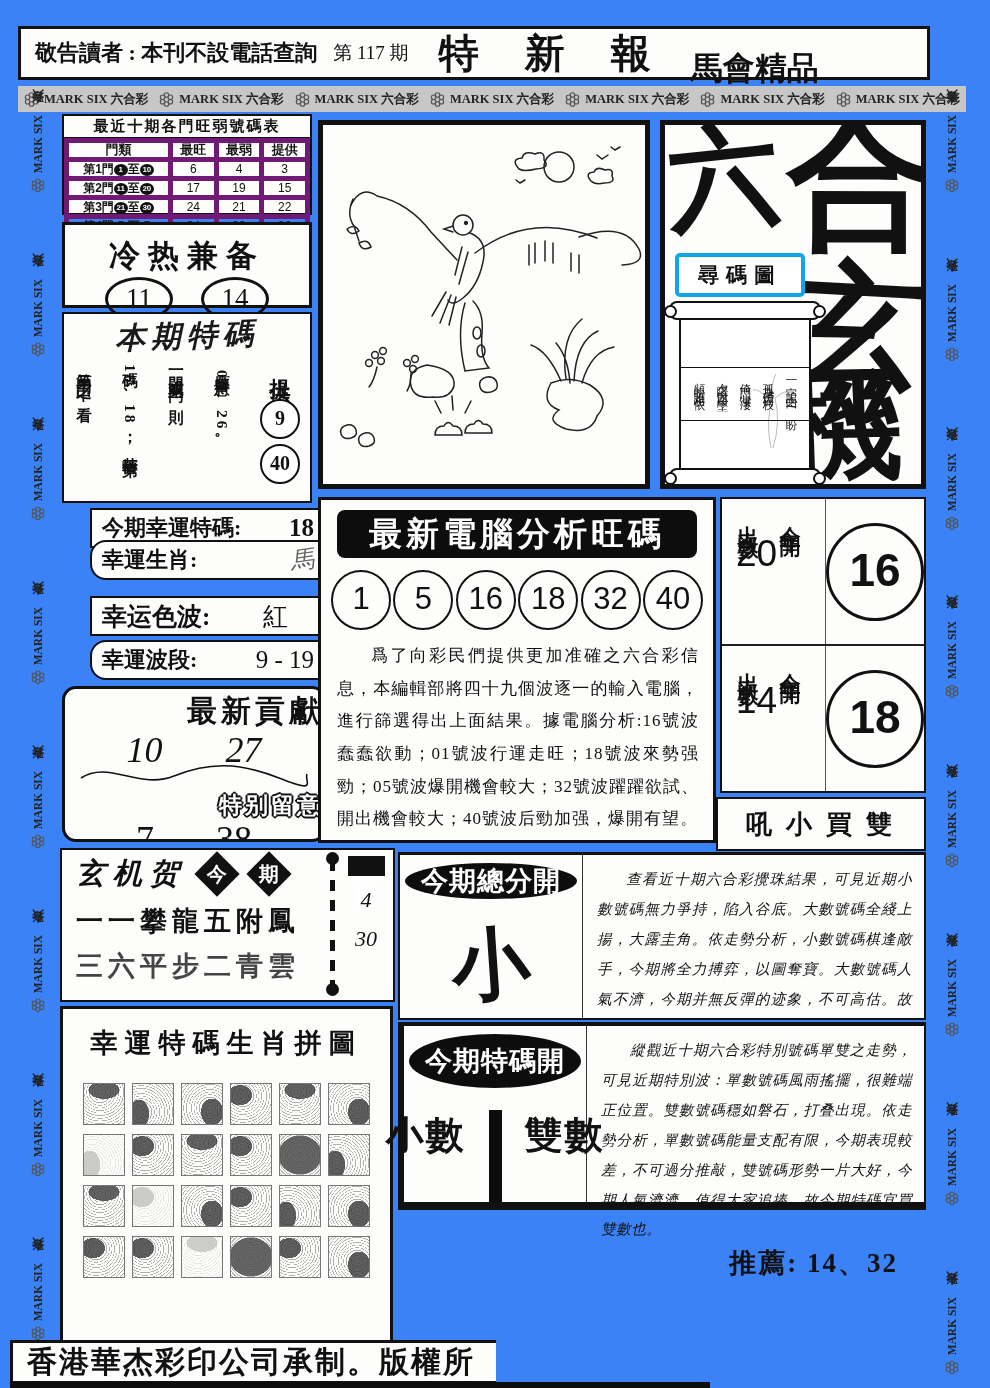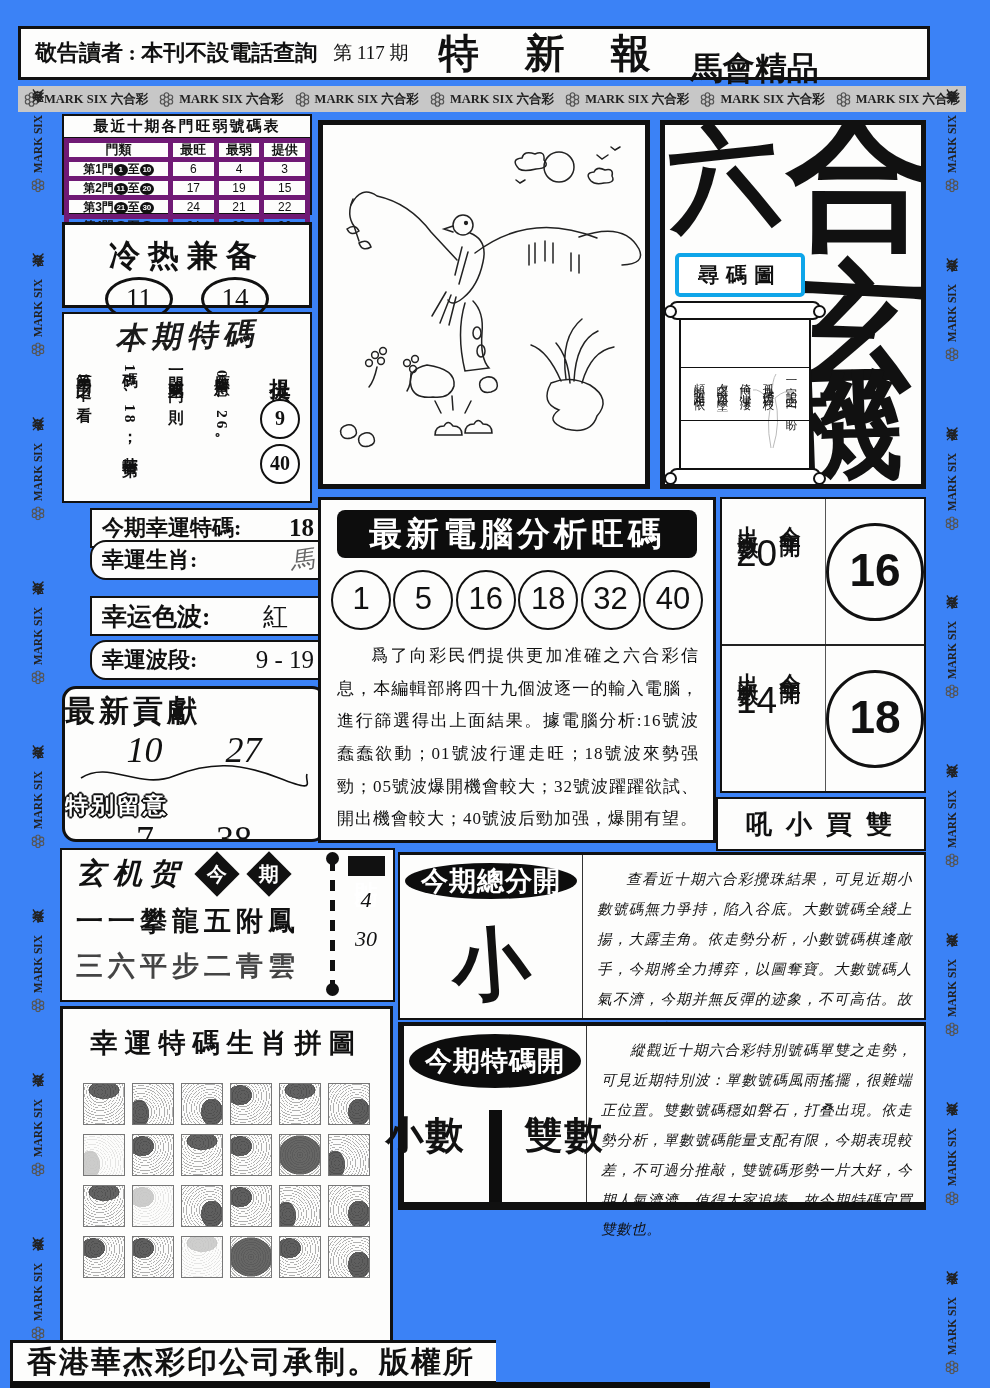--- a/index.html
+++ b/index.html
@@ -48,21 +48,21 @@
   .ring{border:2.5px solid #111;border-radius:50%;width:36px;height:36px;font-size:20px;font-weight:bold;line-height:34px;text-align:center;background:#fff;}
 
   
   .lrow{left:62px;top:0;width:250px;height:40px;border-width:2px;display:flex;align-items:center;padding:0 10px;justify-content:space-between;margin-left:28px;}
   .lrow.round{border-radius:16px;}
   .lrow-label{font-size:22px;font-weight:bold;white-space:nowrap;}
   .lrow-val{font-size:25px;font-weight:bold;margin-right:14px;}
   .horse{font-size:24px;color:#666;transform:rotate(-8deg);font-style:italic;font-weight:normal;}
 
   
-  .contrib{left:62px;top:686px;width:264px;height:156px;border-width:3px;border-radius:14px;text-align:left;overflow:hidden;}
+  .contrib{left:62px;top:686px;width:264px;height:156px;border-width:3px;border-radius:14px;text-align:right;overflow:hidden;}
   .contrib-title{font-size:30px;font-weight:bold;letter-spacing:4px;margin-top:2px;}
   .contrib-nums{display:flex;justify-content:space-around;padding:0 30px;font-size:36px;font-style:italic;line-height:1.0;}
   .wave{display:block;margin:-4px auto 0;}
   .note-title{font-size:23px;font-weight:900;color:#fff;letter-spacing:3px;
     text-shadow:-2px 0 #111,2px 0 #111,0 -2px #111,0 2px #111,-1px -1px #111,1px 1px #111,-1px 1px #111,1px -1px #111;}
   .note-nums{display:flex;justify-content:space-around;padding:0 40px;font-size:36px;line-height:1.0;}
 
   
   .congrats{left:60px;top:848px;width:335px;height:154px;border-width:2px;display:flex;}
   .congrats-main{flex:1;padding:4px 0 0 14px;}
@@ -761,19 +761,20 @@
     <div class="sect-left">
       <div class="seal">今期特碼開</div>
       <div class="duo">
         <span class="duo-word">小數</span>
         <span class="duo-bar"></span>
         <span class="duo-word">雙數</span>
       </div>
     </div>
     <div class="sect-right">
       <div class="sect-para">縱觀近十期六合彩特別號碼單雙之走勢，可見近期特別波：單數號碼風雨搖擺，很難端正位置。雙數號碼穩如磐石，打叠出現。依走勢分析，單數號碼能量支配有限，今期表現較差，不可過分推敲，雙號碼形勢一片大好，今期人氣濟濟，值得大家追捧。故今期特碼宜買雙數也。</div>
+      <div class="rec"><span>推薦:</span> <span>14、32</span></div>
     </div>
   </div>
 
   <div class="abs footer">香港華杰彩印公司承制。版權所</div>
   <div class="abs footbar"></div>
 
 </div>
 
 </body></html>

